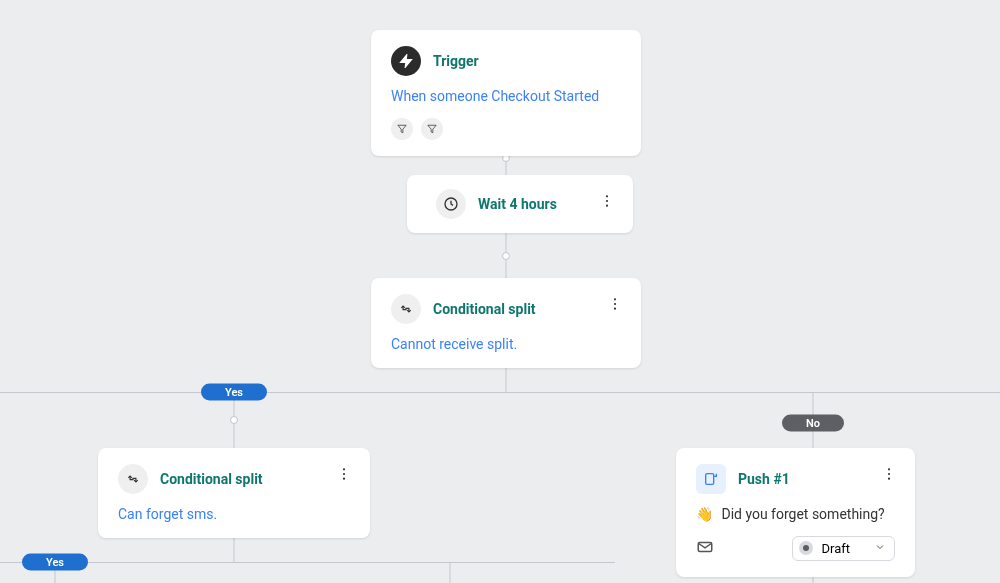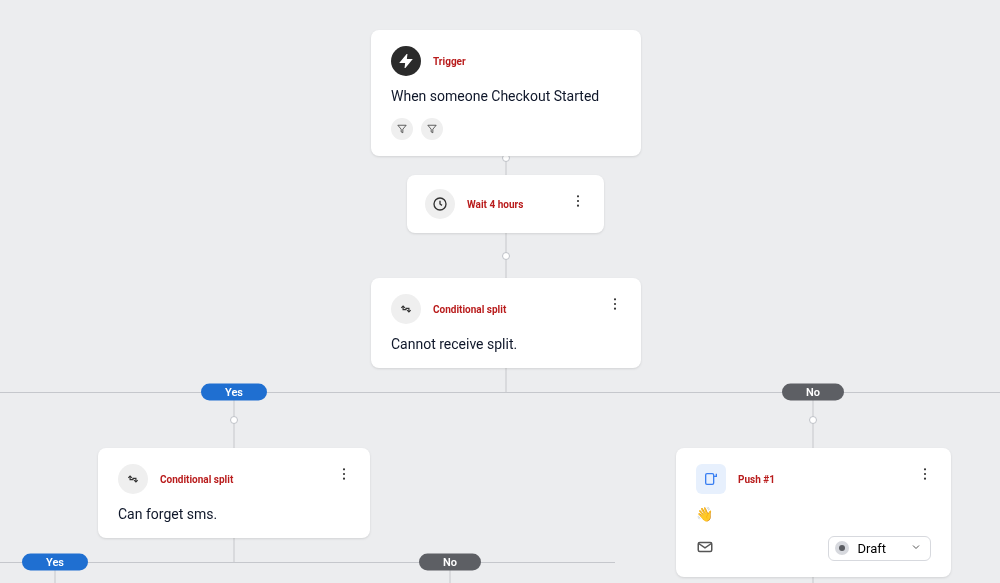--- a/index.html
+++ b/index.html
@@ -13,22 +13,22 @@
     }
     .canvas { position: absolute; inset: 0; }
     .card {
       position: absolute;
       background: #fff;
       border-radius: 8px;
       box-shadow: 0 1px 3px rgba(0,0,0,0.08), 0 1px 2px rgba(0,0,0,0.04);
       padding: 16px 20px;
     }
     .card-header { display: flex; align-items: center; gap: 12px; }
-    .card-title { font-weight: 700; font-size: 10px; color: #b91c1c; }
-    .card-subtext { font-size: 14px; color: #0f172a; margin-top: 12px; }
+    .card-title { font-weight: 700; font-size: 14px; color: #0f766e; }
+    .card-subtext { font-size: 14px; color: #3b82f6; margin-top: 12px; }
     .icon-circle {
       width: 30px; height: 30px; border-radius: 50%;
       display: flex; align-items: center; justify-content: center;
       flex-shrink: 0;
     }
     .icon-zap { background: #2b2b2b; color: #fff; }
     .icon-clock { background: #efefef; color: #333; }
     .icon-split { background: #efefef; color: #333; }
     .icon-push { background: #e7f0fd; color: #3a7ff2; border-radius: 6px; width: 30px; height: 30px; display:flex;align-items:center;justify-content:center; }
     .more-btn {
@@ -53,32 +53,32 @@
       position: absolute; width: 8px; height: 8px; border-radius: 50%;
       background: #fff; border: 1px solid #bfc2c8;
       transform: translate(-50%, -50%);
     }
     .branch-label {
       position: absolute; transform: translate(-50%, -50%);
       padding: 2px 24px; border-radius: 999px; font-size: 11px; font-weight: 600;
       color: #fff;
     }
     .branch-yes { background: #1f6fd1; }
-    .branch-no  { background: #5d5f64; }
+    .branch-no  { background: #5d5f64; margin-top: 31px; }
 
     
     #trigger { left: 371px; top: 30px; width: 270px; }
     
-    #wait { left: 407px; top: 175px; width: 197px; padding: 14px 18px; }
+    #wait { left: 407px; top: 175px; width: 226px; padding: 14px 29px; }
     
     #cond1 { left: 371px; top: 278px; width: 270px; }
     
     #cond2 { left: 98px; top: 448px; width: 272px; }
     
-    #push { left: 676px; top: 448px; width: 275px; }
+    #push { left: 676px; top: 448px; width: 239px; }
 
     .push-sub { margin-top: 12px; font-size: 14px; color:#333; display:flex; align-items:center; gap:8px;}
     .push-footer { margin-top: 14px; display: flex; justify-content: space-between; align-items: center; }
     .mail-icon { color: #555; }
     .status-chip {
       display: flex; gap: 8px;
       border: 1px solid #d7d9de; border-radius: 6px;
       padding: 4px 8px 4px 6px; font-size: 13px; cursor: pointer; background:#fff;
     }
     .status-dot { width: 14px; height: 14px; border-radius: 50%; background:#d7d9de; display:flex; align-items:center; justify-content:center;}
@@ -210,20 +210,21 @@
       <div class="icon-push">
         <svg width="16" height="16" viewBox="0 0 24 24" fill="none" stroke="#3a7ff2" stroke-width="2">
             <rect x="4" y="4" width="12" height="16" rx="2"></rect>
             <path d="M16 8 L20 8 L20 4"></path>
           </svg>
       </div>
       <div class="card-title">Push #1</div>
     </div>
     <div class="push-sub">
       <span>👋</span>
+      <span>Did you forget something?</span>
     </div>
     <div class="push-footer">
       <span class="mail-icon">
         <svg width="18" height="18" viewBox="0 0 24 24" fill="none" stroke="#555" stroke-width="2">
             <rect x="3" y="6" width="18" height="12" rx="2"></rect>
             <polyline points="3 7 12 13 21 7"></polyline>
           </svg>
       </span>
       <div class="status-chip">
         <span class="status-dot">

